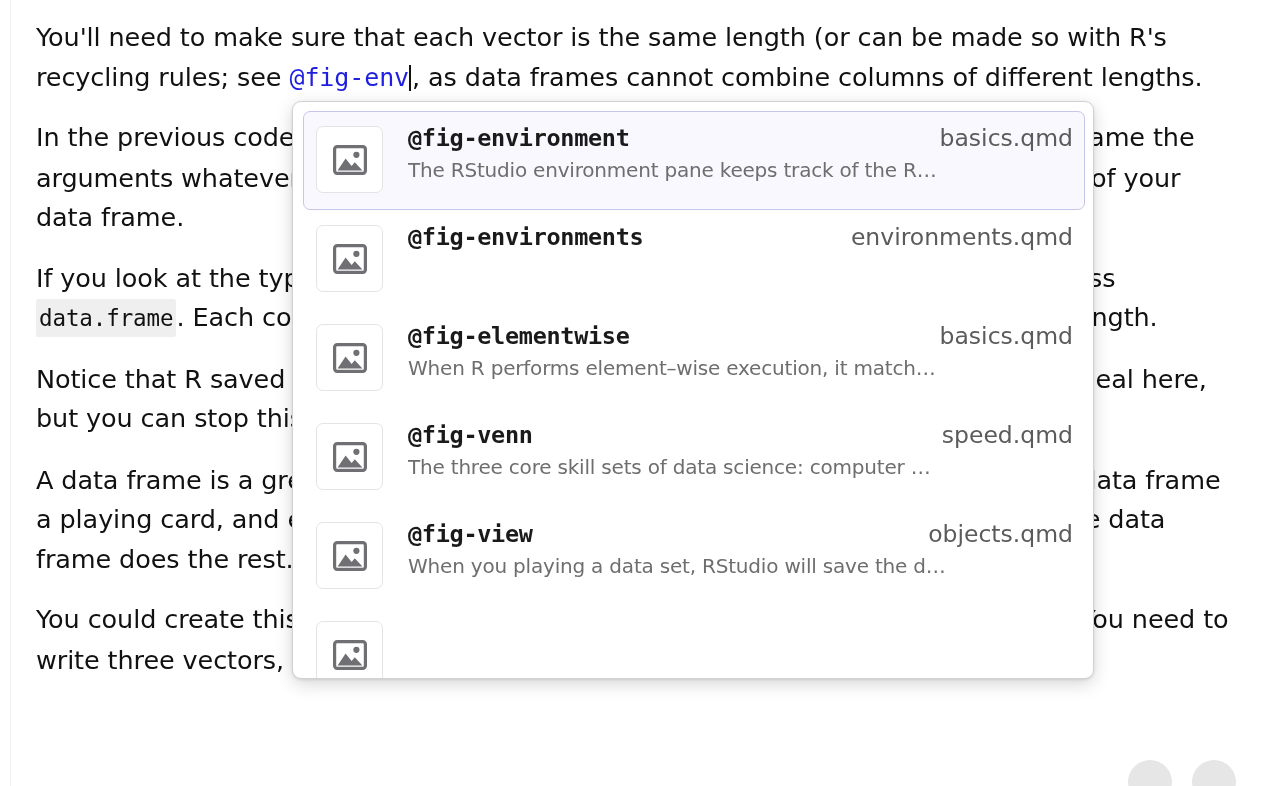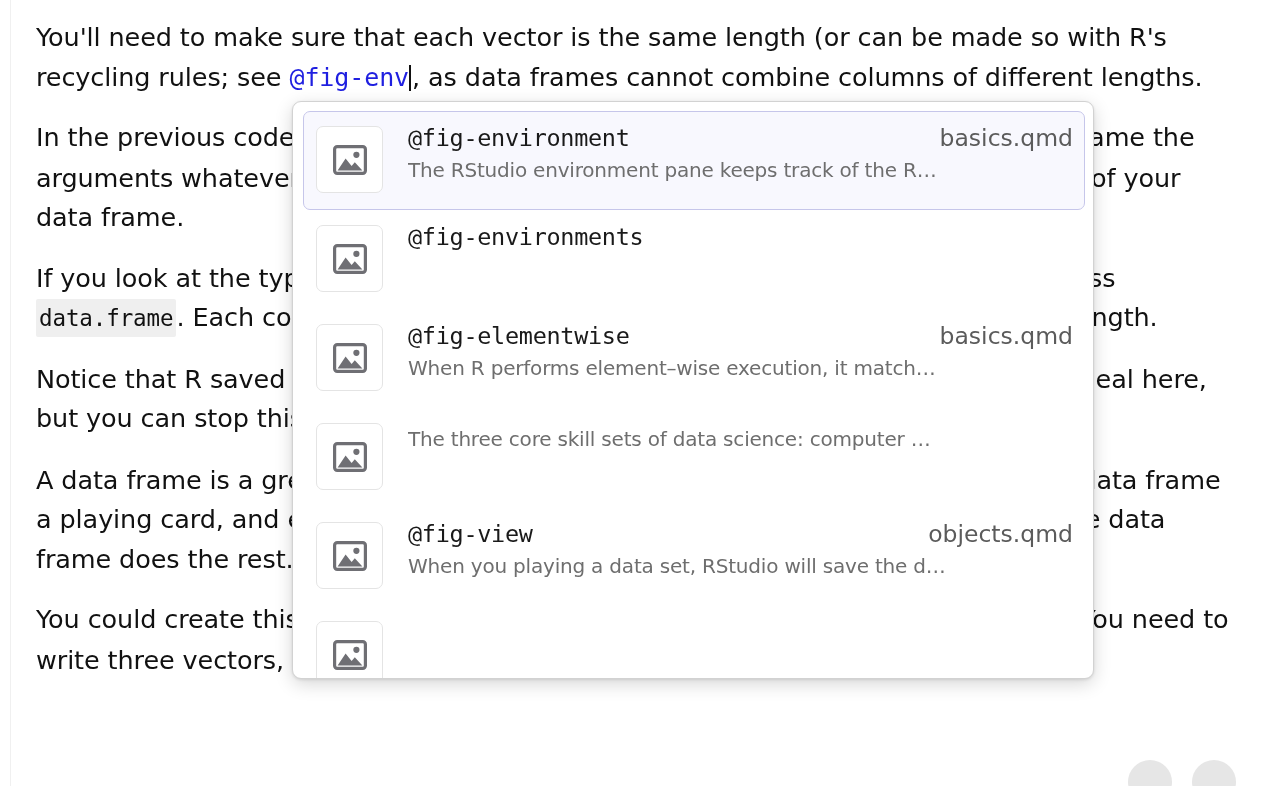--- a/index.html
+++ b/index.html
@@ -143,20 +143,21 @@
     align-items: baseline;
     justify-content: space-between;
     gap: 16px;
   }
   .xtitle {
     font-family: "DejaVu Sans Mono", monospace;
     font-size: 23.5px;
     color: #1a1a1a;
     white-space: pre;
     letter-spacing: -0.3px;
+    font-weight: bold;
   }
   .xfile {
     font-family: "DejaVu Sans", sans-serif;
     font-size: 23.5px;
     color: #5b5b5b;
     white-space: pre;
     flex: 0 0 auto;
   }
   .xdesc {
     margin-top: 6px;
@@ -226,20 +227,21 @@
           <div class="xthumb">
             <svg width="34" height="30" viewBox="0 0 34 30" aria-hidden="true">
               <rect x="1.6" y="1.6" width="30.8" height="26.8" rx="2.6" fill="none" stroke="#6f6f74" stroke-width="3.2"></rect>
               <circle cx="23.4" cy="9.8" r="3.1" fill="#6f6f74"></circle>
               <path d="M4.6 25.4 L12.6 13.4 L18.6 21.0 L21.8 17.2 L29.4 25.4 Z" fill="#6f6f74"></path>
             </svg>
           </div>
           <div class="xtext">
             <div class="xrow1">
               <span class="xtitle">@fig-environments</span>
+              <span class="xfile">environments.qmd</span>
             </div>
           </div>
         </div>
         <div class="xitem">
           <div class="xthumb">
             <svg width="34" height="30" viewBox="0 0 34 30" aria-hidden="true">
               <rect x="1.6" y="1.6" width="30.8" height="26.8" rx="2.6" fill="none" stroke="#6f6f74" stroke-width="3.2"></rect>
               <circle cx="23.4" cy="9.8" r="3.1" fill="#6f6f74"></circle>
               <path d="M4.6 25.4 L12.6 13.4 L18.6 21.0 L21.8 17.2 L29.4 25.4 Z" fill="#6f6f74"></path>
             </svg>
@@ -254,20 +256,24 @@
         </div>
         <div class="xitem">
           <div class="xthumb">
             <svg width="34" height="30" viewBox="0 0 34 30" aria-hidden="true">
               <rect x="1.6" y="1.6" width="30.8" height="26.8" rx="2.6" fill="none" stroke="#6f6f74" stroke-width="3.2"></rect>
               <circle cx="23.4" cy="9.8" r="3.1" fill="#6f6f74"></circle>
               <path d="M4.6 25.4 L12.6 13.4 L18.6 21.0 L21.8 17.2 L29.4 25.4 Z" fill="#6f6f74"></path>
             </svg>
           </div>
           <div class="xtext">
+            <div class="xrow1">
+              <span class="xtitle">@fig-venn</span>
+              <span class="xfile">speed.qmd</span>
+            </div>
             <div class="xdesc">The three core skill sets of data science: computer …</div>
           </div>
         </div>
         <div class="xitem">
           <div class="xthumb">
             <svg width="34" height="30" viewBox="0 0 34 30" aria-hidden="true">
               <rect x="1.6" y="1.6" width="30.8" height="26.8" rx="2.6" fill="none" stroke="#6f6f74" stroke-width="3.2"></rect>
               <circle cx="23.4" cy="9.8" r="3.1" fill="#6f6f74"></circle>
               <path d="M4.6 25.4 L12.6 13.4 L18.6 21.0 L21.8 17.2 L29.4 25.4 Z" fill="#6f6f74"></path>
             </svg>

